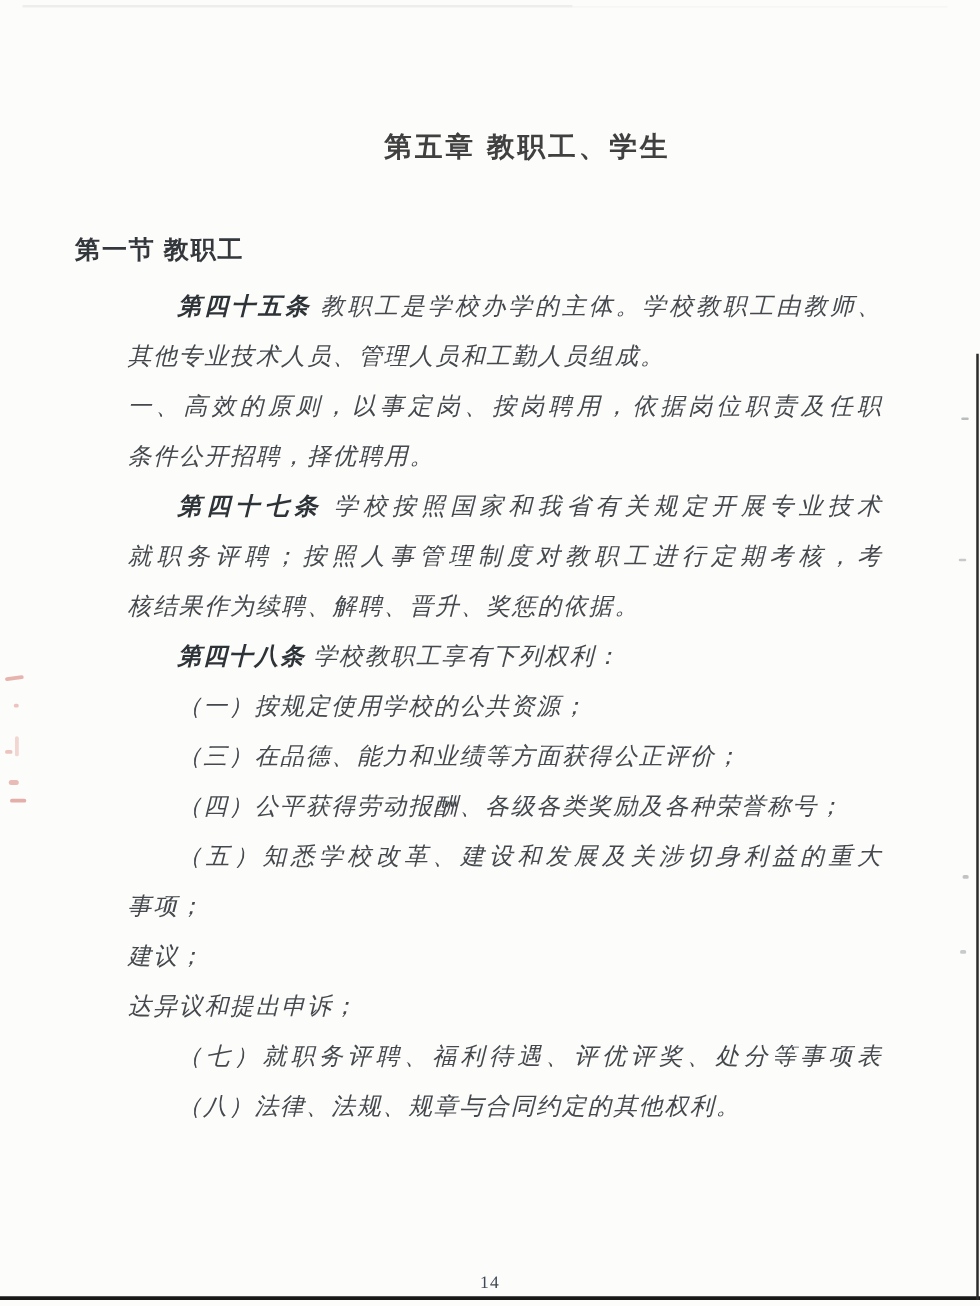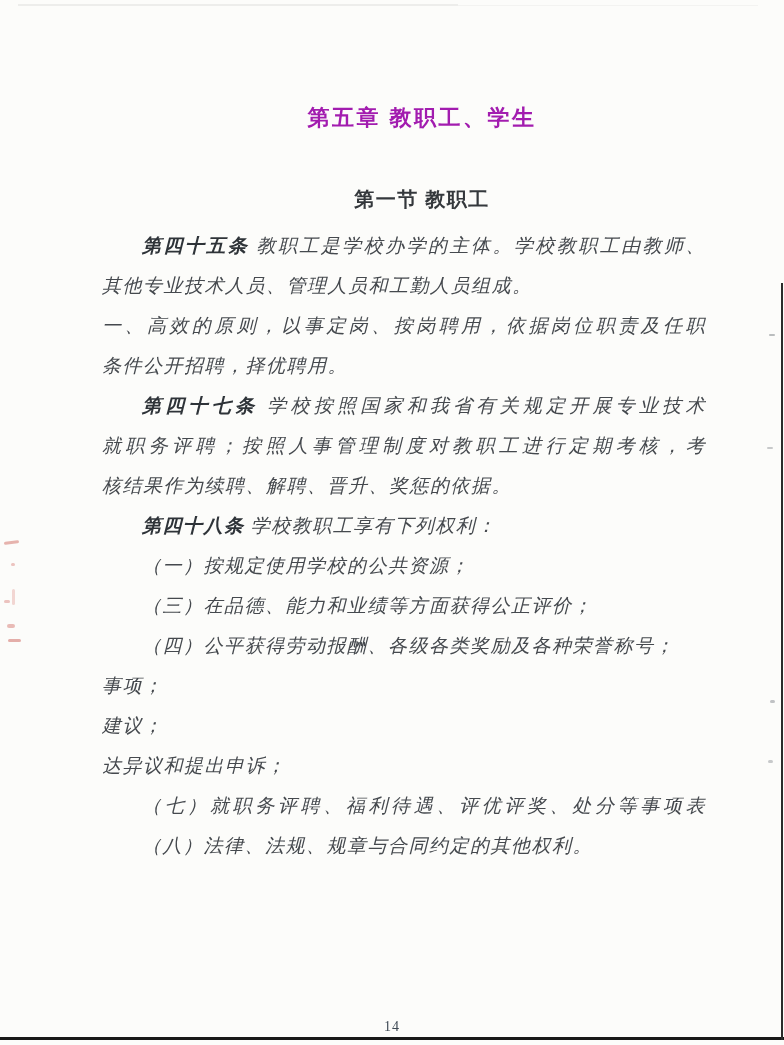--- a/index.html
+++ b/index.html
@@ -6,24 +6,24 @@
   .page {
     position:relative; width:784px; height:1045px; margin:0 auto;
     background:#fcfcfa; overflow:hidden;
     font-family:"Liberation Serif","DejaVu Serif",serif;
   }
   .top-line { position:absolute; top:4px; left:18px; width:440px; height:2px; background:#ededeb; }
   .top-line2 { position:absolute; top:5px; left:458px; width:300px; height:1px; background:#f3f3f1; }
   .chapter-title {
     position:absolute; top:103px; left:60px; right:0; text-align:center;
     font-family:"Liberation Sans","DejaVu Sans",sans-serif;
-    font-size:22px; font-weight:700; color:#a21caf; letter-spacing:2.5px;
+    font-size:22px; font-weight:700; color:#404040; letter-spacing:2.5px;
   }
   .section-title {
-    position:absolute; top:186px; left:60px; right:0; text-align:center;
+    position:absolute; top:186px; left:60px; right:0; 
     font-size:20px; font-weight:700; color:#34383c; letter-spacing:1.5px;
   }
   .body-text {
     position:absolute; top:226px; left:102px; width:604px;
     font-size:19px; color:#45494e; letter-spacing:1.5px;font-style:italic;
   }
   .line { height:40px; line-height:40px; overflow:hidden; text-align:justify; text-align-last:left; }
   .line.full { text-align-last:justify; }
   .line.ind { text-indent:40px; }
   .lead { font-weight:700; color:#2e3338; }
@@ -62,20 +62,21 @@
     <div class="line"><span>其他专业技术人员、管理人员和工勤人员组成。</span></div>
     <div class="line full"><span>一、高效的原则，以事定岗、按岗聘用，依据岗位职责及任职</span></div>
     <div class="line"><span>条件公开招聘，择优聘用。</span></div>
     <div class="line full ind"><span class="lead">第四十七条</span><span> 学校按照国家和我省有关规定开展专业技术</span></div>
     <div class="line full"><span>就职务评聘；按照人事管理制度对教职工进行定期考核，考</span></div>
     <div class="line"><span>核结果作为续聘、解聘、晋升、奖惩的依据。</span></div>
     <div class="line ind"><span class="lead">第四十八条</span><span> 学校教职工享有下列权利：</span></div>
     <div class="line ind"><span>（一）按规定使用学校的公共资源；</span></div>
     <div class="line ind"><span>（三）在品德、能力和业绩等方面获得公正评价；</span></div>
     <div class="line ind"><span>（四）公平获得劳动报酬、各级各类奖励及各种荣誉称号；</span></div>
+    <div class="line full ind"><span>（五）知悉学校改革、建设和发展及关涉切身利益的重大</span></div>
     <div class="line"><span>事项；</span></div>
     <div class="line"><span>建议；</span></div>
     <div class="line"><span>达异议和提出申诉；</span></div>
     <div class="line full ind"><span>（七）就职务评聘、福利待遇、评优评奖、处分等事项表</span></div>
     <div class="line ind"><span>（八）法律、法规、规章与合同约定的其他权利。</span></div>
   </div>
 
   <div class="page-num">14</div>
 
   <div class="bottom-bar"></div>

